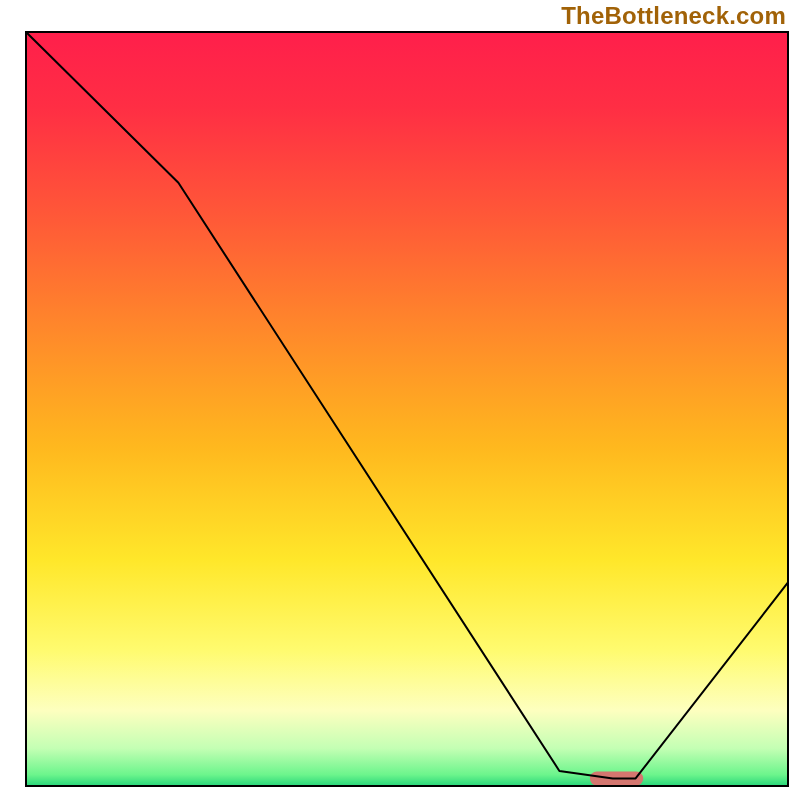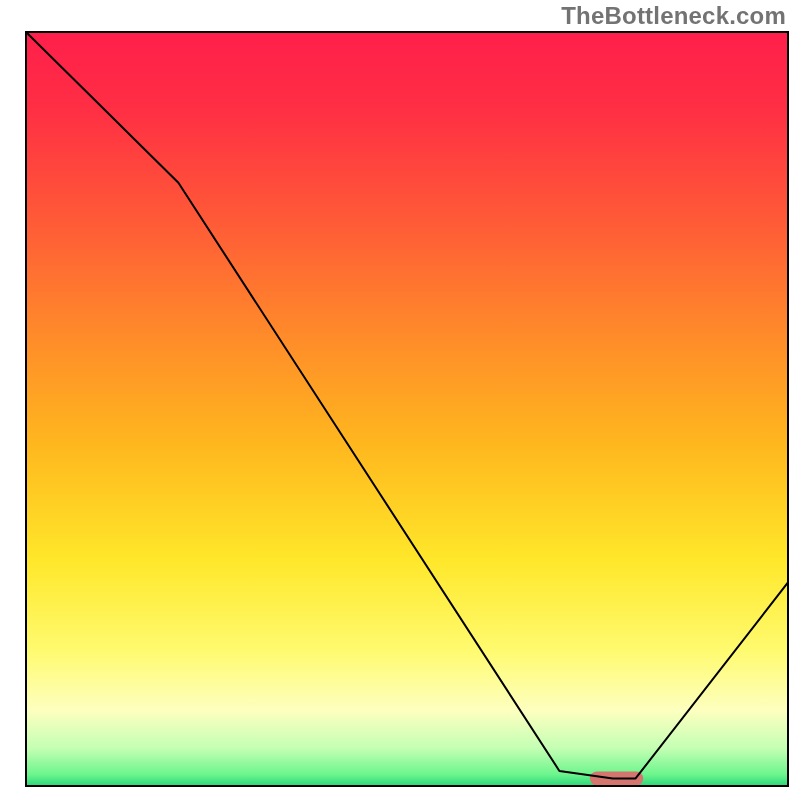--- a/index.html
+++ b/index.html
@@ -14,21 +14,21 @@
     position: relative;
     width: 800px;
     height: 800px;
   }
   .watermark {
     position: absolute;
     top: 2px;
     right: 14px;
     font-size: 24px;
     font-weight: 600;
-    color: #737373;
+    color: #a16207;
     letter-spacing: 0.2px;
   }
   svg.chart {
     position: absolute;
     top: 0;
     left: 0;
   }
 </style>
 </head>
 <body>

